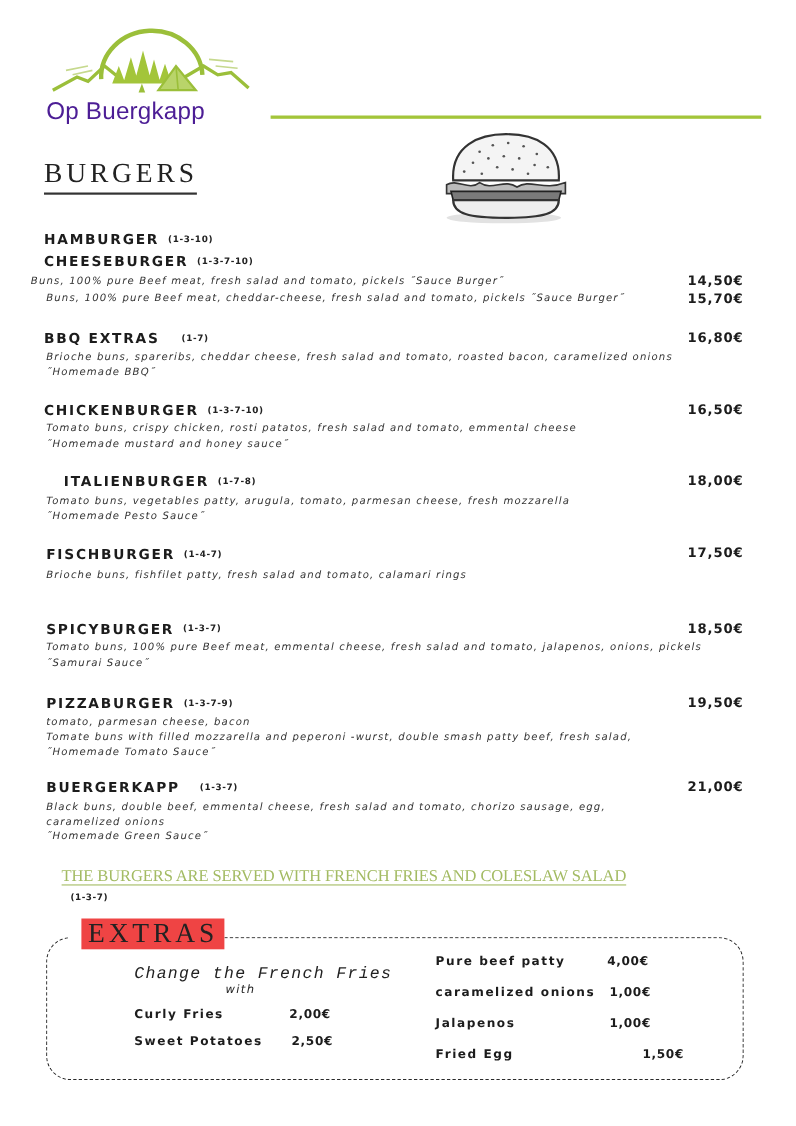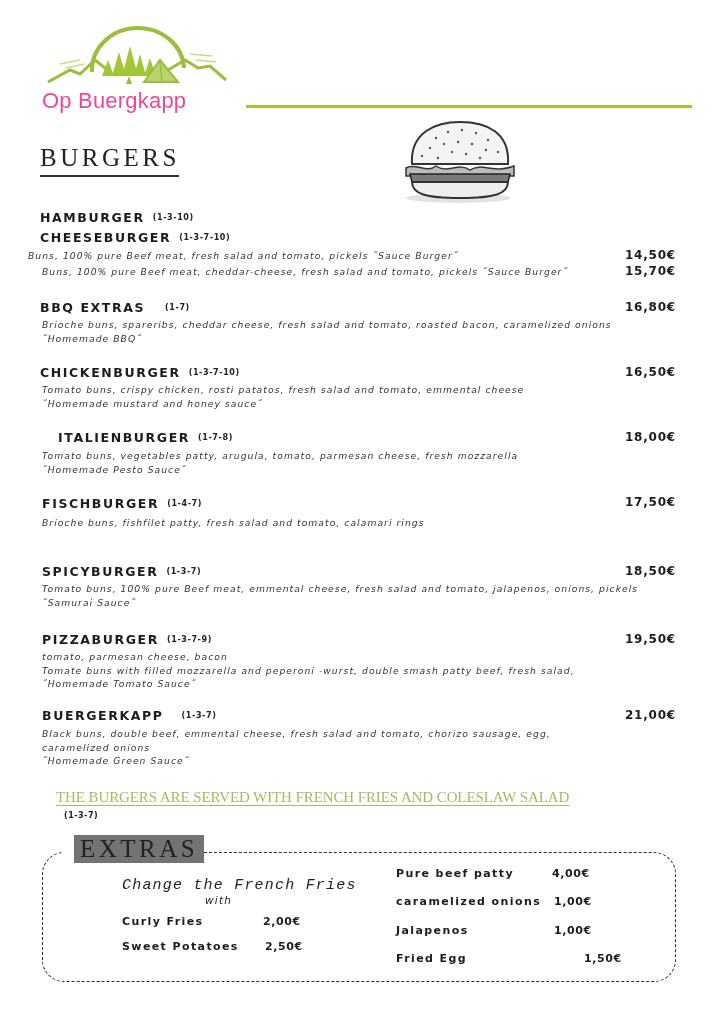--- a/index.html
+++ b/index.html
@@ -1,40 +1,40 @@
 <!DOCTYPE html>
 <html><head>
 <meta charset="utf-8">
 <style>
   html, body { margin:0; padding:0; background:#ffffff; }
   body { width:724px; height:1024px; position:relative; overflow:hidden; font-family:"DejaVu Sans", sans-serif; color:#1a1a1a; }
   .abs { position:absolute; }
 
   
   .logo { left:40px; top:24px; width:200px; height:100px; }
-  .logo-name { position:absolute; left:2px; top:64px; font-family:"Liberation Sans", sans-serif; font-size:22px; color:#ec4899; letter-spacing:0.2px; white-space:nowrap; }
+  .logo-name { position:absolute; left:2px; top:64px; font-family:"Liberation Sans", sans-serif; font-size:22px; color:#4c1d95; letter-spacing:0.2px; white-space:nowrap; }
   .header-rule { left:246px; top:105px; width:446px; height:3px; background:#a3c53a; }
 
   .section-title { left:40px; top:144px; font-family:"Liberation Serif", serif; font-size:25px; letter-spacing:3.5px; color:#222; }
   .section-title-rule { left:40px; top:175px; width:139px; height:1.5px; background:#333; }
 
   .burger-img { left:396px; top:118px; width:130px; height:88px; }
 
   
   .item-name { font-family:"DejaVu Sans", sans-serif; font-weight:bold; font-size:12.5px; letter-spacing:1.6px; color:#1c1c1c; white-space:nowrap; }
   .allergens { font-family:"DejaVu Sans", sans-serif; font-weight:bold; font-size:8px; letter-spacing:0.6px; color:#222; margin-left:8px; vertical-align:2px; }
   .desc { font-family:"DejaVu Sans", sans-serif; font-style:italic; font-size:9.2px; letter-spacing:1.05px; color:#333; white-space:nowrap; line-height:13.5px; }
   .price { font-family:"DejaVu Sans", sans-serif; font-weight:bold; font-size:12px; letter-spacing:0.8px; color:#1c1c1c; right:48px; text-align:right; white-space:nowrap; }
 
   .served { left:56px; top:789px; font-family:"Liberation Serif", serif; font-size:15px; color:#a3bb63; text-decoration:underline; text-decoration-thickness:1px; text-underline-offset:3px; white-space:nowrap; letter-spacing:-0.1px; }
   .served-allergens { left:64px; top:811px; font-family:"DejaVu Sans", sans-serif; font-weight:bold; font-size:8px; color:#222; letter-spacing:0.5px; }
 
   
   .extras-box { left:42px; top:852px; width:634px; height:130px; border:1.6px dashed #2a2a2a; border-radius:22px; box-sizing:border-box; }
-  .extras-title { left:74px; top:835px; padding:0 6px 0 6px; background:#737373; font-family:"Liberation Serif", serif; font-size:25px; letter-spacing:3.5px; color:#222; }
+  .extras-title { left:74px; top:835px; padding:0 6px 0 6px; background:#ef4444; font-family:"Liberation Serif", serif; font-size:25px; letter-spacing:3.5px; color:#222; }
   .extras-title-gap { left:62px; top:846px; width:142px; height:12px; background:#fff; }
   .change-text { left:122px; top:877px; font-family:Liberation Mono, monospace; font-style:italic; font-size:15px; letter-spacing:1.2px; color:#222; }
   .change-with { left:205px; top:894px; font-family:"DejaVu Sans", sans-serif; font-style:italic; font-size:10.5px; letter-spacing:1.2px; color:#222; }
   .extra-name { font-family:"DejaVu Sans", sans-serif; font-weight:bold; font-size:11px; letter-spacing:1.4px; color:#1c1c1c; white-space:nowrap; }
   .extra-price { font-family:"DejaVu Sans", sans-serif; font-weight:bold; font-size:11px; letter-spacing:0.6px; color:#1c1c1c; white-space:nowrap; }
 </style>
 </head>
 <body>
 
 <div class="abs logo">

